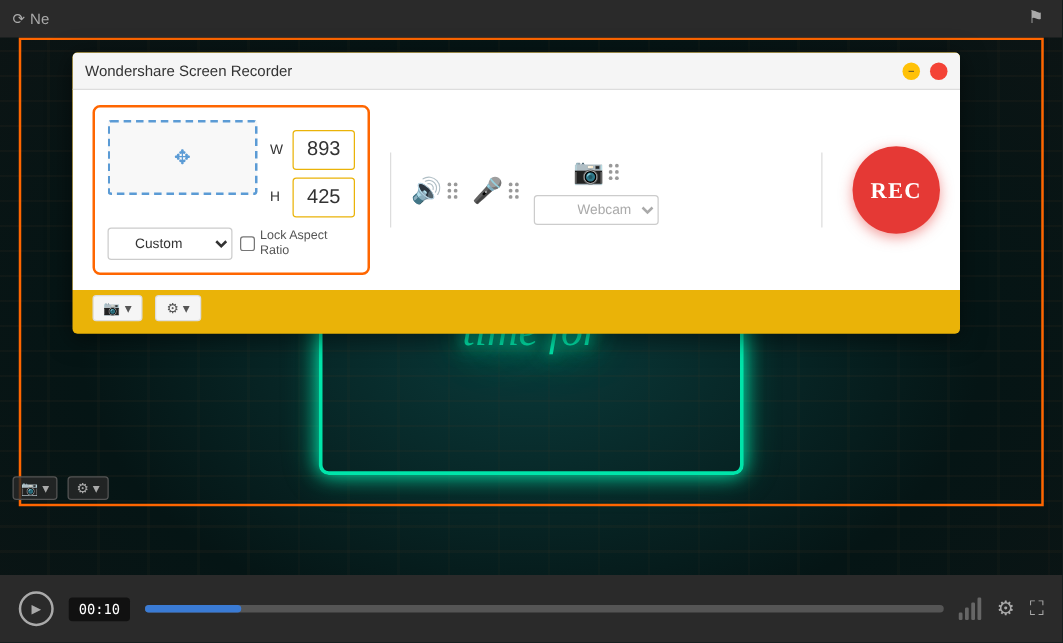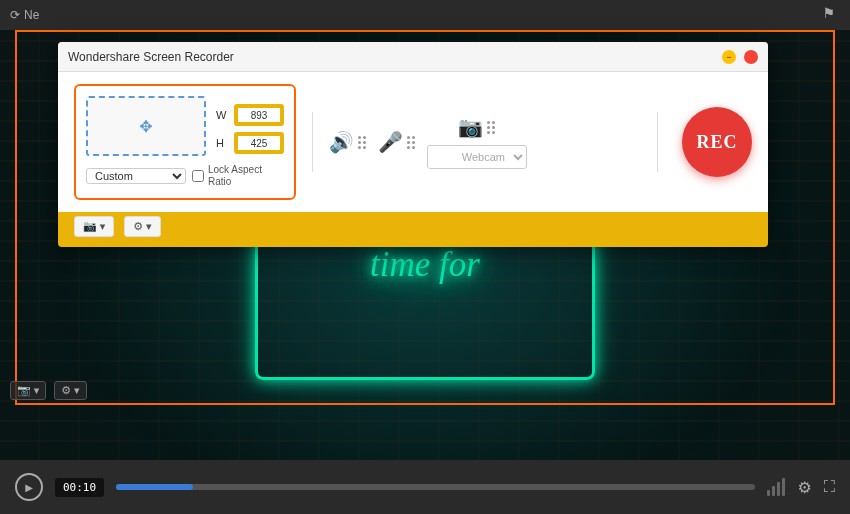--- a/index.html
+++ b/index.html
@@ -359,38 +359,38 @@
     }
 
     .dim-label {
       font-size: 11px;
       color: #333;
       width: 12px;
     }
 
     .dim-input {
       width: 50px;
-      height: 22px;
-      border: 4px solid #eab308;
-      border-radius: 3px;
-      font-size: 10px;
+      height: 32px;
+      border: 1px solid #eab308;
+      border-radius: 3px;
+      font-size: 16px;
       text-align: center;
       color: #333;
       outline: none;
     }
 
     .screen-type-select {
-      height: 16px;
+      height: 26px;
       border: 1px solid #ccc;
       border-radius: 3px;
       font-size: 11px;
       color: #333;
       background: #fff;
       cursor: pointer;
-      padding: 0 4px;
+      padding: 0 17px;
       width: 100px;
     }
 
     .lock-aspect {
       display: flex;
       align-items: center;
       gap: 4px;
       font-size: 10px;
       color: #555;
     }

